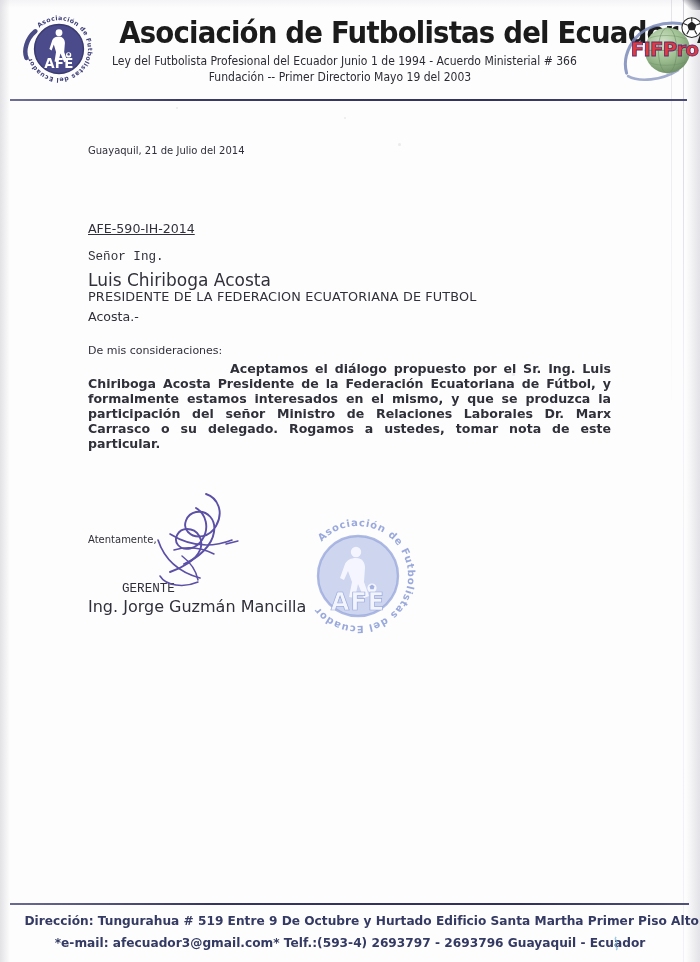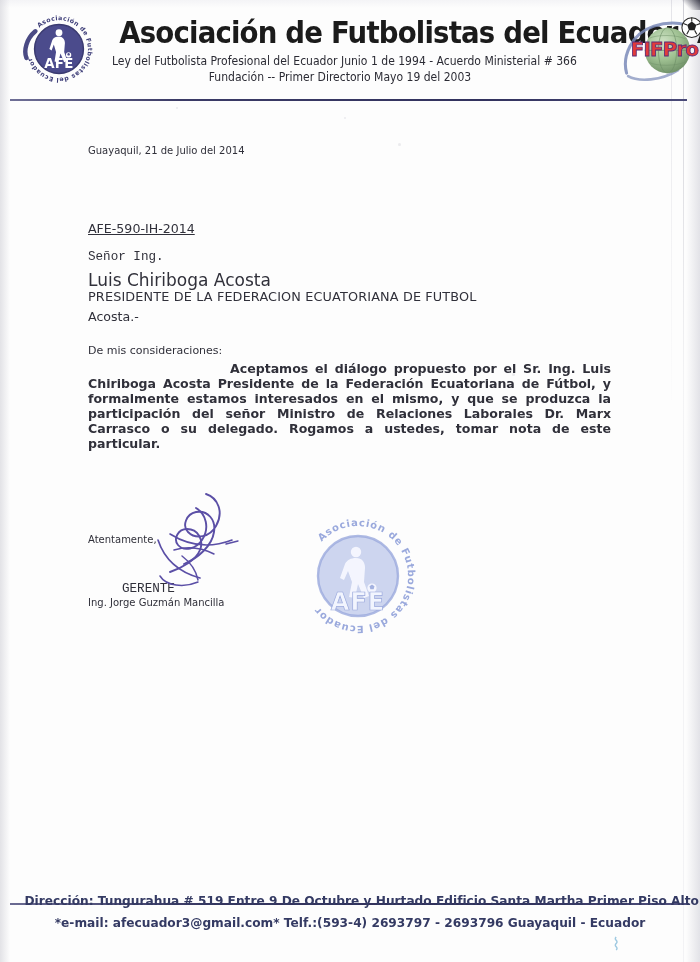--- a/index.html
+++ b/index.html
@@ -130,21 +130,21 @@
     white-space: nowrap;
   }
   .date-line   { left: 88px; top: 145px;  font-size: 10px; }
   .ref-line    { left: 88px; top: 221px;  font-size: 12.6px; text-decoration: underline; }
   .addr1       { left: 88px; top: 250px;  font-size: 12.6px; font-family: Liberation Mono, monospace; }
   .addr2       { left: 88px; top: 270px;  font-size: 17px; }
   .addr3       { left: 88px; top: 289px;  font-size: 12.8px; letter-spacing: 0.15px; }
   .addr4       { left: 88px; top: 309px;  font-size: 12.6px; }
   .salut       { left: 88px; top: 344px;  font-size: 11px; }
   .closing     { left: 88px; top: 492px;  font-size: 10px; margin-top: 42px; }
-  .signer      { left: 88px; top: 565px;  font-size: 10px; margin-top: 32px; }
+  .signer      { left: 88px; top: 565px;  font-size: 16px; margin-top: 32px; }
   .signer-role { left: 122px; top: 582px; font-size: 12.6px; font-family: Liberation Mono, monospace; }
 
   .para {
     position: absolute;
     left: 88px;
     top: 361px;
     width: 523px;
     font-family: "DejaVu Sans", sans-serif;
     font-size: 12.55px;
     line-height: 15px;
@@ -179,21 +179,21 @@
     position: absolute;
     left: 10px;
     top: 903px;
     width: 679px;
     height: 2px;
     background: linear-gradient(90deg, #6b6b92, #35355f 30%, #30305a 75%, #51517f);
   }
   .footer {
     position: absolute;
     left: 0;
-    top: 890px;
+    top: 910px;
     width: 700px;
     text-align: center;
   }
   .footer-line {
     font-family: "DejaVu Sans", sans-serif;
     font-weight: bold;
     font-size: 13.1px;
     line-height: 22px;
     color: #343a63;
     transform: scaleX(0.93);

